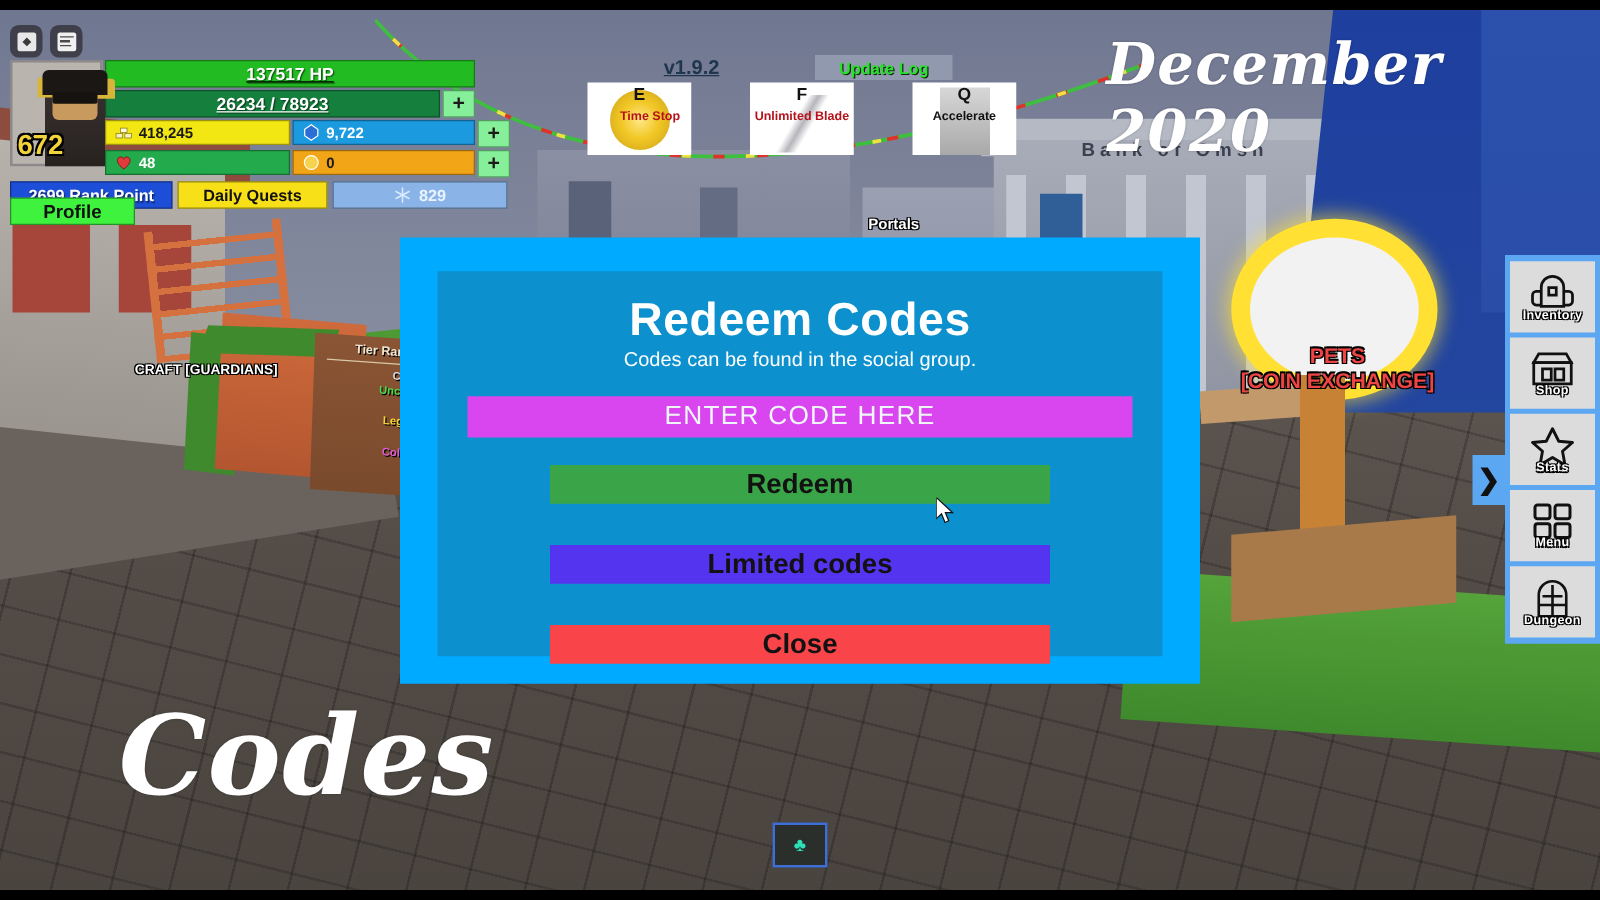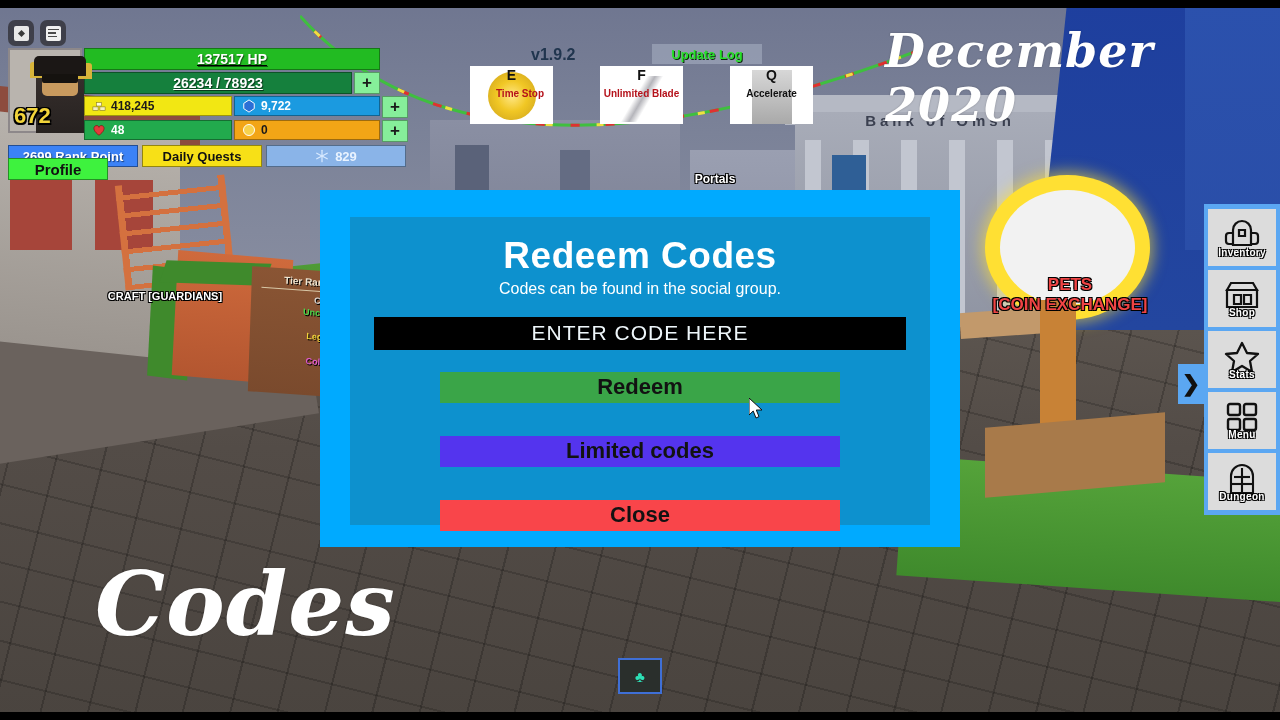--- a/index.html
+++ b/index.html
@@ -156,30 +156,30 @@
     font-size:12px; font-weight:bold; color:#1a1a1a; border:1px solid rgba(0,0,0,.35); }
   .stat-gold { width:148px; background:#f2e713; }
   .stat-gem  { width:146px; background:#1b9ae0; color:#fff; }
   .stat-heart{ width:148px; background:#22aa4d; color:#fff; }
   .stat-coin { width:146px; background:#f2a516; }
   .ico { width:14px; height:14px; display:inline-block; flex:0 0 auto; }
 
   .hud-bottom { display:flex; gap:4px; margin-top:3px; }
   .chip { height:22px; display:flex; align-items:center; justify-content:center;
     font-size:13px; font-weight:bold; border:1px solid rgba(0,0,0,.4); }
-  .chip-rank { width:130px; background:#3b82f6; color:#fff; text-shadow:1px 1px 1px rgba(0,0,0,.5); }
+  .chip-rank { width:130px; background:#1d4ed8; color:#fff; text-shadow:1px 1px 1px rgba(0,0,0,.5); }
   .chip-quest{ width:120px; background:#f7e017; color:#111; }
   .chip-snow { width:140px; background:#8ab4e8; color:#e9f3ff; gap:6px; }
   .profile-btn { width:100px; height:22px; background:#3ef23e; color:#111; font-size:15px;
     font-weight:bold; display:flex; align-items:center; justify-content:center;
     border:1px solid rgba(0,0,0,.4); }
 
   
   .version { position:absolute; left:531px; top:46px; font-size:16px; color:#20354e;
-    font-weight:bold; z-index:20; }
+    font-weight:bold; z-index:20;text-decoration:underline; }
   .updatelog { position:absolute; left:652px; top:44px; width:110px; height:20px;
     background:rgba(170,178,196,.55); color:#28e12a; font-size:13px; font-weight:bold;
     display:flex; align-items:center; justify-content:center; z-index:20;
     text-shadow:1px 1px 0 #0a2a0a; }
   .skillbar { position:absolute; left:470px; top:66px; display:flex; gap:47px; z-index:20; }
   .skill { width:83px; height:58px; background:#fff; position:relative;
     display:flex; flex-direction:column; align-items:center; justify-content:flex-start;
     overflow:hidden; }
   .skill .key { font-size:14px; font-weight:bold; color:#111; z-index:3; margin-top:1px; }
   .skill .nm { position:absolute; left:0; right:0; top:22px; font-size:10px; font-weight:bold;
@@ -206,21 +206,21 @@
     background:#5ba7f2; color:#111; font-size:22px; font-weight:bold;
     display:flex; align-items:center; justify-content:center; }
 
   
   .dialog { position:absolute; left:320px; top:190px; width:640px; height:357px;
     background:#00aaff; padding:27px 30px 22px 30px; z-index:40; }
   .dialog-inner { width:100%; height:100%; background:#0d91ce; padding:20px 24px 0 24px; }
   .dlg-title { text-align:center; color:#fff; font-size:37px; font-weight:bold;
     letter-spacing:.5px; line-height:1.05; }
   .dlg-sub { text-align:center; color:#fff; font-size:16px; margin-top:4px; }
-  .code-input { margin:19px 0 0 0; width:100%; height:33px; background:#000000; border:none;
+  .code-input { margin:19px 0 0 0; width:100%; height:33px; background:#d946ef; border:none;
     color:#f0f7fb; font-size:21px; text-align:center; letter-spacing:1px;
     font-family:"Liberation Sans", sans-serif; }
   .code-input::placeholder { color:#eef6fa; opacity:1; }
   .dlg-btn { width:400px; height:31px; margin:0 auto; display:flex;
     align-items:center; justify-content:center; font-size:22px; font-weight:bold; color:#121212; }
   .btn-redeem { background:#3aa548; margin-top:22px; }
   .btn-limited{ background:#5434ee; margin-top:33px; }
   .btn-close  { background:#f9454a; margin-top:33px; }
 
   .cursor { position:absolute; left:749px; top:398px; z-index:50; }

